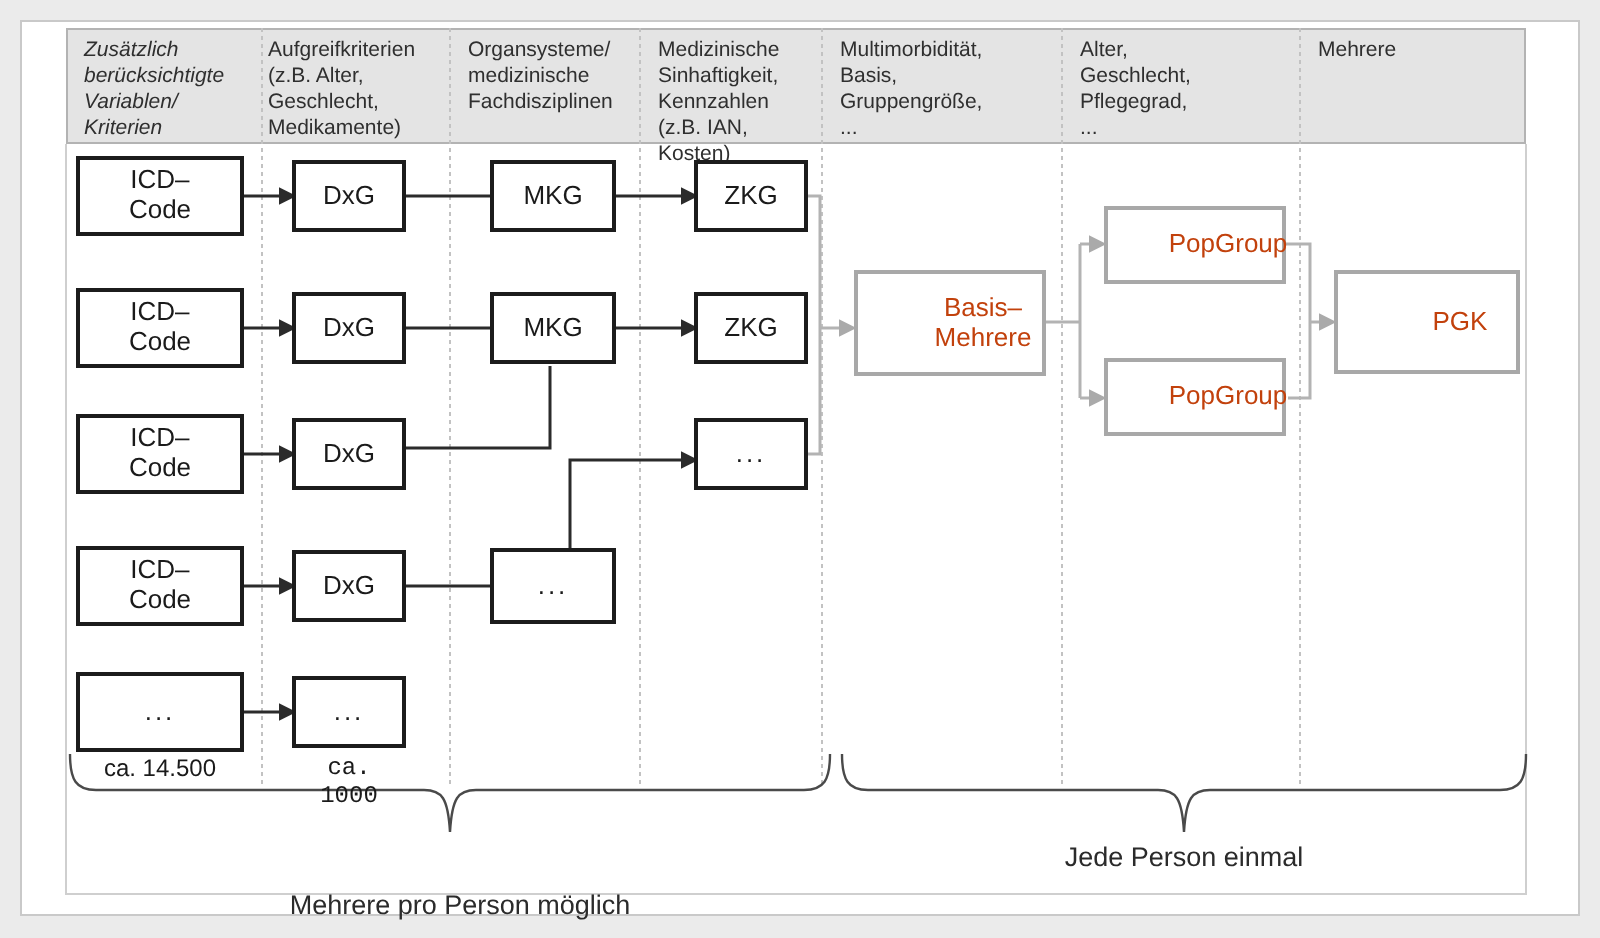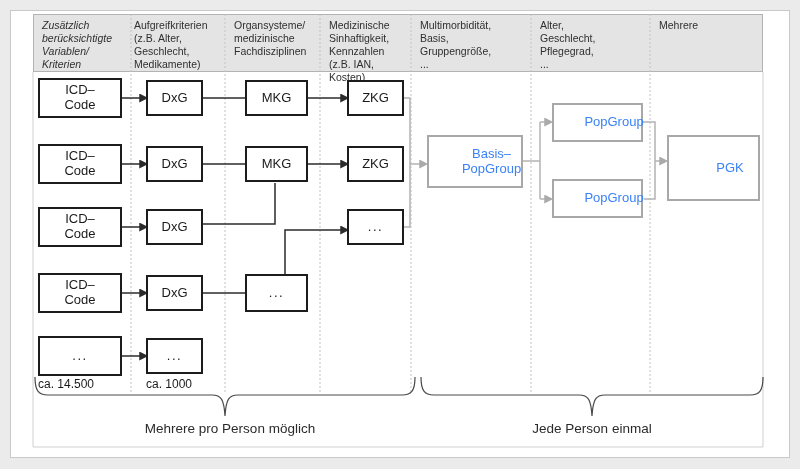--- a/index.html
+++ b/index.html
@@ -5,23 +5,23 @@
   html,body{margin:0;padding:0;background:#ebebeb;font-family:"Liberation Sans",sans-serif;}
   .stage{position:relative;width:800px;height:469px;background:#ebebeb;overflow:hidden;}
   .panel{position:absolute;left:10px;top:10px;width:778px;height:446px;background:#ffffff;border:1px solid #c9c9c9;}
   .band{position:absolute;left:33px;top:14px;width:730px;height:58px;background:#e4e4e4;border:1px solid #b3b3b3;box-sizing:border-box;}
   .hdr{position:absolute;top:19px;font-size:10.5px;line-height:1.23;color:#2f2f2f;white-space:pre-line;}
   .hdr.italic{font-style:italic;}
   svg.layer{position:absolute;left:0;top:0;}
   .box{position:absolute;display:flex;align-items:center;justify-content:center;text-align:center;
        background:#ffffff;box-sizing:border-box;white-space:pre-line;}
   .box.dark{border:2.5px solid #1c1c1c;color:#1a1a1a;font-weight:400;font-size:13px;line-height:1.12;}
-  .box.gray{border:2.5px solid #a8a8a8;color:#3b82f6;font-weight:400;font-size:13px;line-height:1.15;padding-left:33px;}
+  .box.gray{border:2.5px solid #a8a8a8;color:#c2410c;font-weight:400;font-size:13px;line-height:1.15;padding-left:33px;}
   .box .dots{letter-spacing:1.5px;font-size:13px;}
-  .count{position:absolute;top:377px;font-size:12px;color:#1a1a1a;text-align:left;}
+  .count{position:absolute;top:377px;font-size:12px;color:#1a1a1a;text-align:center;}
   .brace-label{position:absolute;top:421px;width:260px;text-align:center;font-size:13.5px;color:#2b2b2b;}
 </style>
 </head>
 <body>
 
 <div class="stage">
 
   <div class="panel"></div>
 
   <div class="band"></div>
@@ -123,24 +123,24 @@
 
   <div class="box dark" style="left:245px;top:80px;width:63px;height:36px;">MKG</div>
   <div class="box dark" style="left:245px;top:146px;width:63px;height:36px;">MKG</div>
   <div class="box dark" style="left:245px;top:274px;width:63px;height:38px;"><span class="dots">...</span></div>
 
   <div class="box dark" style="left:347px;top:80px;width:57px;height:36px;">ZKG</div>
   <div class="box dark" style="left:347px;top:146px;width:57px;height:36px;">ZKG</div>
   <div class="box dark" style="left:347px;top:209px;width:57px;height:36px;"><span class="dots">...</span></div>
 
   <div class="count" style="left:38px;width:84px;">ca. 14.500</div>
-  <div class="count" style="left:146px;width:57px;">ca. 1000</div>
+  <div class="count" style="left:146px;width:57px;font-family:Liberation Mono, monospace;">ca. 1000</div>
 
   <div class="box gray" style="left:427px;top:135px;width:96px;height:53px;">Basis–
-PopGroup</div>
+Mehrere</div>
   <div class="box gray" style="left:552px;top:103px;width:91px;height:39px;">PopGroup</div>
   <div class="box gray" style="left:552px;top:179px;width:91px;height:39px;">PopGroup</div>
-  <div class="box gray" style="left:667px;top:135px;width:93px;height:66px;">PGK</div>
+  <div class="box gray" style="left:667px;top:135px;width:93px;height:52px;">PGK</div>
 
-  <div class="brace-label" style="left:100px;">Mehrere pro Person möglich</div>
+  <div class="brace-label" style="left:100px;margin-top:24px;">Mehrere pro Person möglich</div>
   <div class="brace-label" style="left:462px;">Jede Person einmal</div>
 
 </div>
 
 </body></html>

